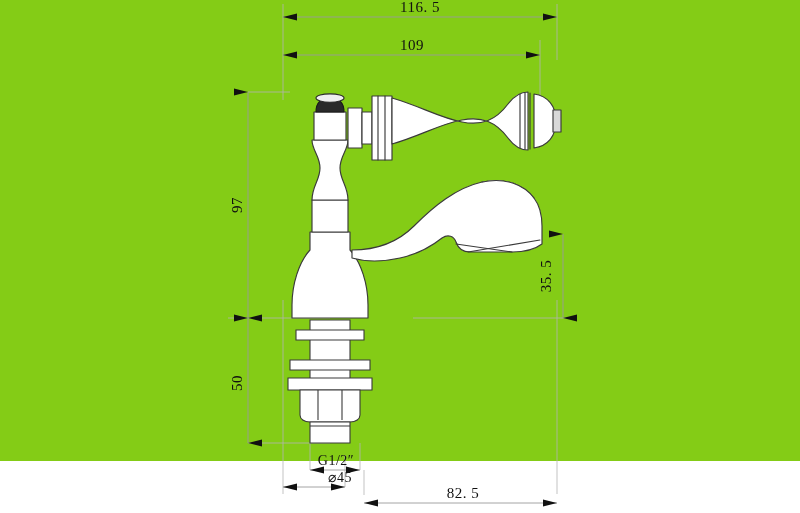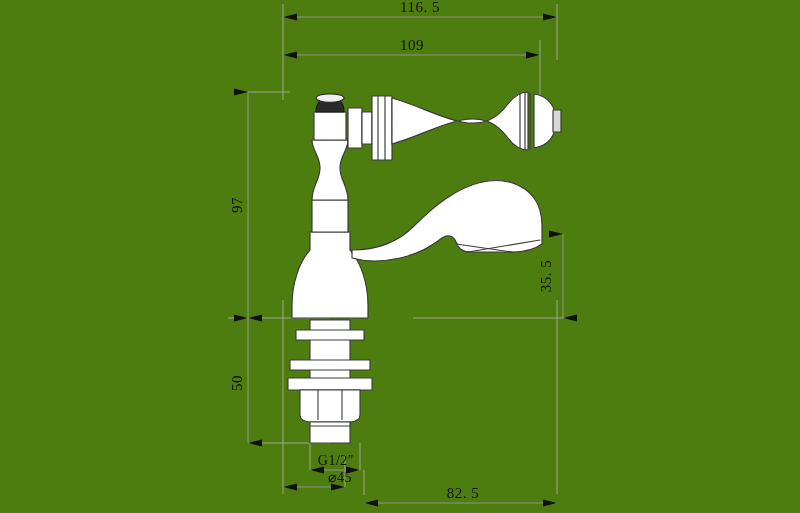--- a/index.html
+++ b/index.html
@@ -1,18 +1,18 @@
 <!DOCTYPE html>
 <html><head>
 <meta charset="utf-8">
 <style>
   html,body{margin:0;padding:0;background:#ffffff;}
   body{width:800px;height:513px;overflow:hidden;
        font-family:"Liberation Serif", serif; color:#1a1a1a;}
-  #stage{position:relative;width:800px;height:513px;background:#4d7c0f;}
+  #stage{position:relative;width:800px;height:461px;background:#84cc16;}
   svg#dwg{position:absolute;left:0;top:0;width:800px;height:513px;display:block;}
   .dimtext{font-family:"Liberation Serif", serif;font-size:15px;fill:#111;
            letter-spacing:0.5px;}
   .dimtext.small{font-size:14px;}
 </style>
 </head>
 <body>
 
 <div id="stage">
   <svg id="dwg" viewBox="0 0 800 513">

